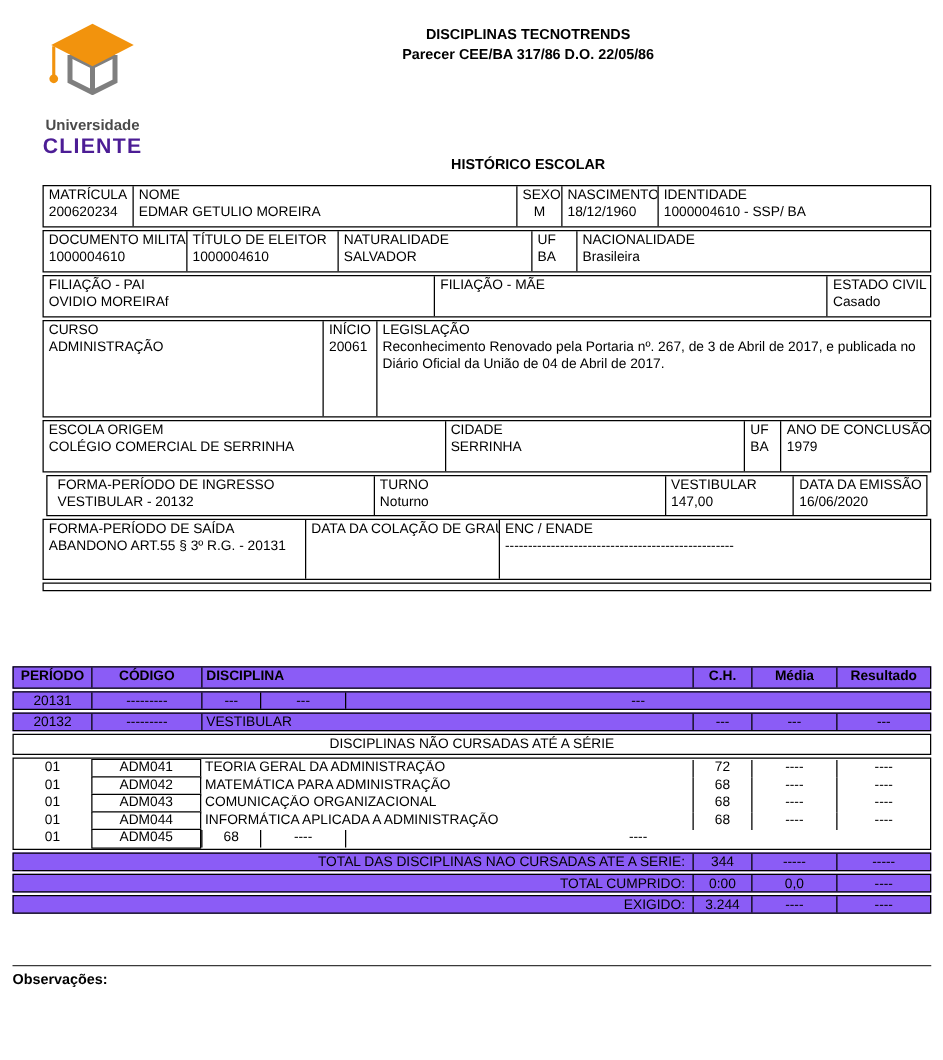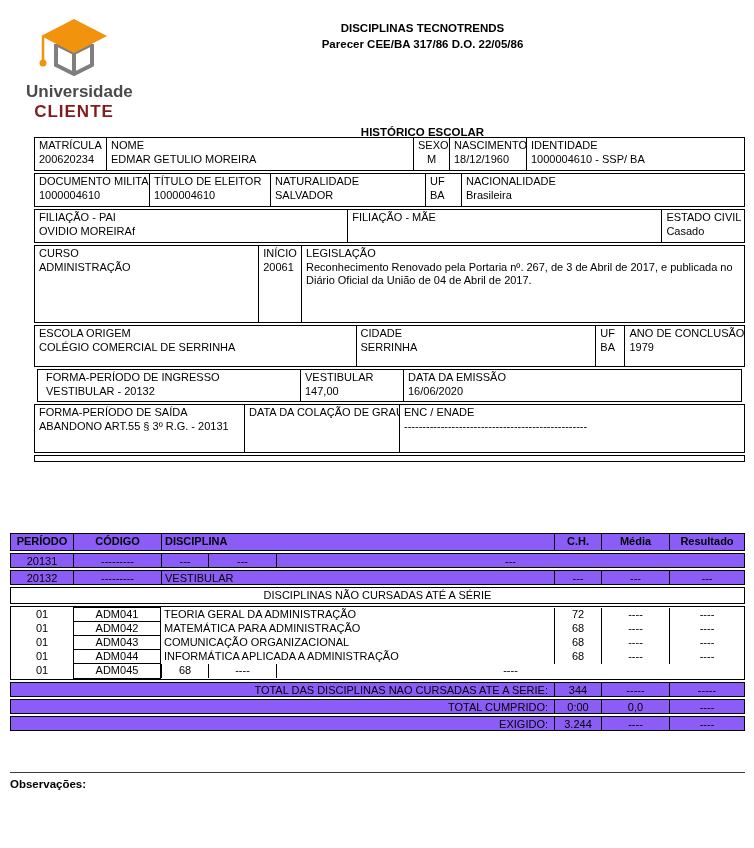--- a/index.html
+++ b/index.html
@@ -3,29 +3,29 @@
 <meta charset="utf-8">
 <style>
   * { margin:0; padding:0; box-sizing:border-box; }
   html,body { background:#fff; }
   .page {
     position:relative; width:754px; height:848px; background:#ffffff;
     font-family:"Liberation Sans", sans-serif; color:#000; overflow:hidden;
   }
   
   .logo { position:absolute; top:18px; left:26px; width:96px; text-align:center; }
-  .logo-line1 { font-size:17px; font-weight:bold; color:#4a4a4a; margin-top:2px; }
-  .logo-line2 { font-size:17px; color:#7f1d1d; letter-spacing:1px; font-weight:bold; }
+  .logo-line1 { font-size:12px; font-weight:bold; color:#4a4a4a; margin-top:12px; }
+  .logo-line2 { font-size:17px; color:#4c1d95; letter-spacing:1px; font-weight:bold; }
   .hdr-center { position:absolute; top:20px; left:100px; right:9px; text-align:center; }
   .hdr-center .h1 { font-size:11.5px; font-weight:bold; line-height:16px; }
   .hdr-center .h2 { font-size:11.5px; font-weight:bold; line-height:16px; }
   .doc-title { position:absolute; top:126px; left:100px; right:9px; text-align:center;
                font-size:11.5px; font-weight:bold; }
   
-  .itable { position:absolute; top:137px; left:10px; right:9px;padding-left:24px; }
+  .itable { position:absolute; top:148px; left:10px; right:9px;padding-left:24px; }
   .irow { display:flex; border:1px solid #000; margin-bottom:2px; background:#fff; align-items:stretch; }
   .irow.inset { margin-left:3px; margin-right:3px; }
   .icell { padding:1px 4px; overflow:hidden; }
   .icell + .icell { border-left:1px solid #000; }
   .icell .lbl, .icell .val { font-size:11px; line-height:13.5px; white-space:nowrap; }
   .icell.center { text-align:center; }
   .icell .wrap { white-space:normal; }
   .fill { flex:1 1 auto; }
   
   .gtable { position:absolute; top:533px; left:10px; right:9px; }
@@ -175,20 +175,24 @@
         <div class="lbl">ANO DE CONCLUSÃO</div>
         <div class="val">1979</div>
       </div>
     </div>
 
     <div class="irow inset" style="height:33px">
       <div class="icell" style="width:262px;padding-left:8px">
         <div class="lbl">FORMA-PERÍODO DE INGRESSO</div>
         <div class="val">VESTIBULAR - 20132</div>
       </div>
+      <div class="icell" style="width:234px">
+        <div class="lbl">TURNO</div>
+        <div class="val">Noturno</div>
+      </div>
       <div class="icell" style="width:103px">
         <div class="lbl">VESTIBULAR</div>
         <div class="val">147,00</div>
       </div>
       <div class="icell fill">
         <div class="lbl">DATA DA EMISSÃO</div>
         <div class="val">16/06/2020</div>
       </div>
     </div>
 

